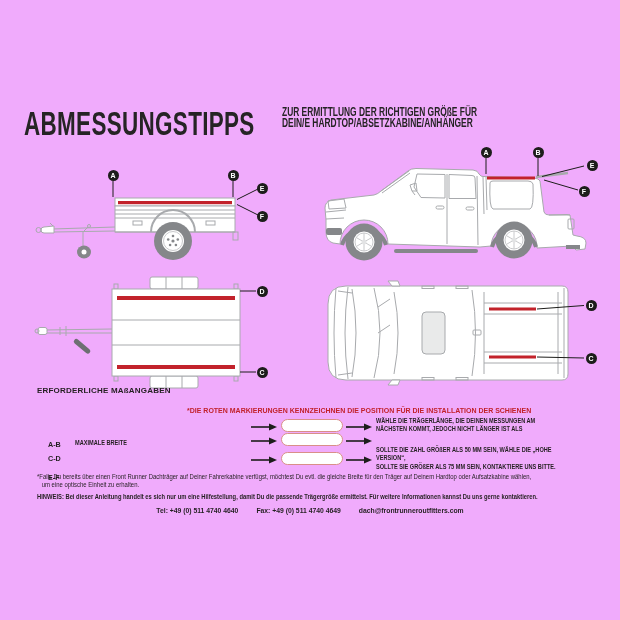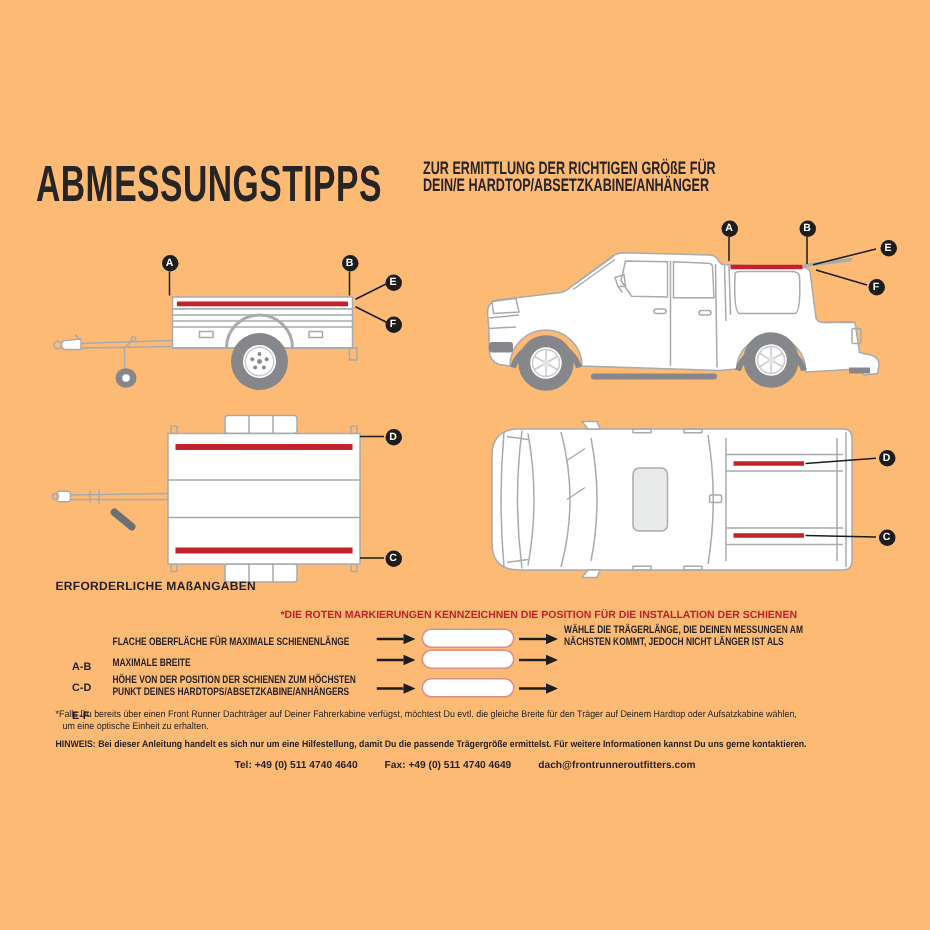--- a/index.html
+++ b/index.html
@@ -1,16 +1,16 @@
 <!DOCTYPE html>
 <html><head>
 <meta charset="utf-8">
 <style>
   html,body{margin:0;padding:0;}
-  .page{position:relative;width:620px;height:620px;background:#fdba74;overflow:hidden;
+  .page{position:relative;width:620px;height:620px;background:#f0abfc;overflow:hidden;
         font-family:"Liberation Sans","DejaVu Sans",sans-serif;color:#231f20;}
 
   
   .title{position:absolute;left:24px;top:104px;margin:0;font-size:34px;font-weight:800;
          letter-spacing:0.5px;color:#262425;transform:scaleX(0.66);transform-origin:0 0;white-space:nowrap;}
   .subtitle{position:absolute;left:282px;top:107px;font-size:12px;font-weight:700;line-height:11px;
             transform:scaleX(0.70);transform-origin:0 0;white-space:pre-line;color:#262425;}
 
   
   .dg{position:absolute;}
@@ -209,21 +209,20 @@
   <div class="marker" style="left:586.5px;top:159.5px">E</div>
   <div class="marker" style="left:578.5px;top:185.5px">F</div>
   <div class="marker" style="left:585.5px;top:299.5px">D</div>
   <div class="marker" style="left:585.5px;top:352.5px">C</div>
 
   <span class="mh-black">ERFORDERLICHE MAßANGABEN</span>
   <span class="mh-red"><span class="cond">*DIE ROTEN MARKIERUNGEN KENNZEICHNEN DIE POSITION FÜR DIE INSTALLATION DER SCHIENEN</span></span>
 
   <div class="mrow" id="mrow-0">
     <span class="mlabel">A-B</span>
-    <span class="mdesc"><span class="cond">FLACHE OBERFLÄCHE FÜR MAXIMALE SCHIENENLÄNGE</span></span>
     <span class="arr arr1"><svg width="26" height="8">
           <line x1="0" y1="4" x2="18" y2="4" stroke="#1d1d1b" stroke-width="1.6"></line>
           <polygon points="18,0.5 26,4 18,7.5" fill="#1d1d1b"></polygon>
         </svg></span>
     <span class="pill"></span>
     <span class="arr arr2"><svg width="26" height="8">
           <line x1="0" y1="4" x2="18" y2="4" stroke="#1d1d1b" stroke-width="1.6"></line>
           <polygon points="18,0.5 26,4 18,7.5" fill="#1d1d1b"></polygon>
         </svg></span>
     <span class="minstr"><span class="cond">WÄHLE DIE TRÄGERLÄNGE, DIE DEINEN MESSUNGEN AM
@@ -239,31 +238,31 @@
         </svg></span>
     <span class="pill"></span>
     <span class="arr arr2"><svg width="26" height="8">
           <line x1="0" y1="4" x2="18" y2="4" stroke="#1d1d1b" stroke-width="1.6"></line>
           <polygon points="18,0.5 26,4 18,7.5" fill="#1d1d1b"></polygon>
         </svg></span>
   </div>
 
   <div class="mrow" id="mrow-2">
     <span class="mlabel">E-F</span>
-    <span class="mdesc"><span class="cond">HÖHE VON DER POSITION DER SCHIENEN ZUM HÖCHSTEN
-PUNKT DEINES HARDTOPS/ABSETZKABINE/ANHÄNGERS</span></span>
     <span class="arr arr1"><svg width="26" height="8">
           <line x1="0" y1="4" x2="18" y2="4" stroke="#1d1d1b" stroke-width="1.6"></line>
           <polygon points="18,0.5 26,4 18,7.5" fill="#1d1d1b"></polygon>
         </svg></span>
     <span class="pill"></span>
     <span class="arr arr2"><svg width="26" height="8">
           <line x1="0" y1="4" x2="18" y2="4" stroke="#1d1d1b" stroke-width="1.6"></line>
           <polygon points="18,0.5 26,4 18,7.5" fill="#1d1d1b"></polygon>
         </svg></span>
+    <span class="minstr"><span class="cond">SOLLTE DIE ZAHL GRÖßER ALS 50 MM SEIN, WÄHLE DIE „HOHE VERSION“,
+SOLLTE SIE GRÖßER ALS 75 MM SEIN, KONTAKTIERE UNS BITTE.</span></span>
   </div>
 
   <div class="footnote">*Falls Du bereits über einen Front Runner Dachträger auf Deiner Fahrerkabine verfügst, möchtest Du evtl. die gleiche Breite für den Träger auf Deinem Hardtop oder Aufsatzkabine wählen,
 um eine optische Einheit zu erhalten.</div>
   <div class="hinweis">HINWEIS: Bei dieser Anleitung handelt es sich nur um eine Hilfestellung, damit Du die passende Trägergröße ermittelst. Für weitere Informationen kannst Du uns gerne kontaktieren.</div>
 
   <div class="contact">
     <span>Tel: +49 (0) 511 4740 4640</span>
     <span>Fax: +49 (0) 511 4740 4649</span>
     <span>dach@frontrunneroutfitters.com</span>

